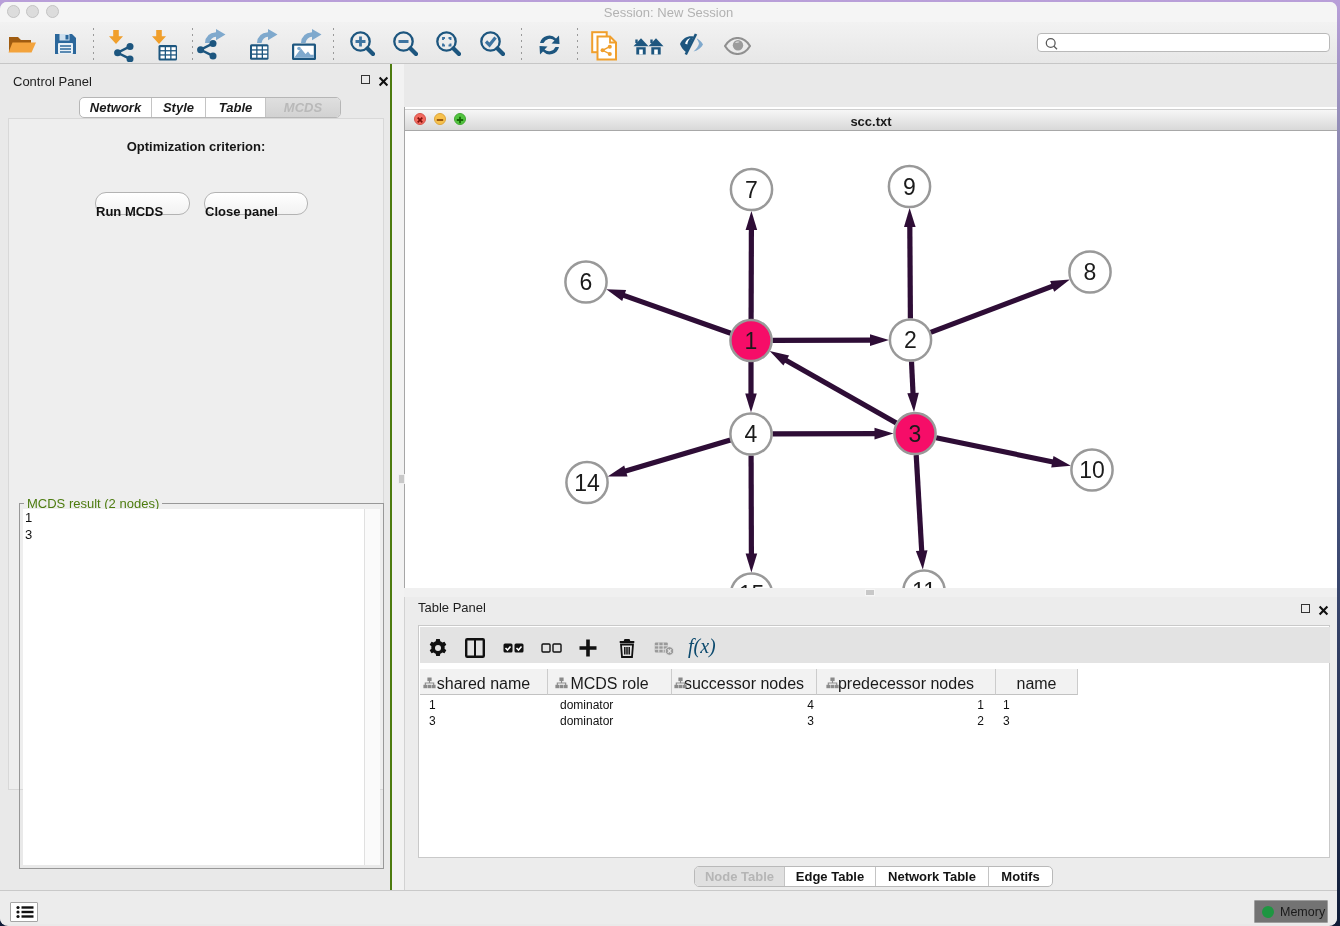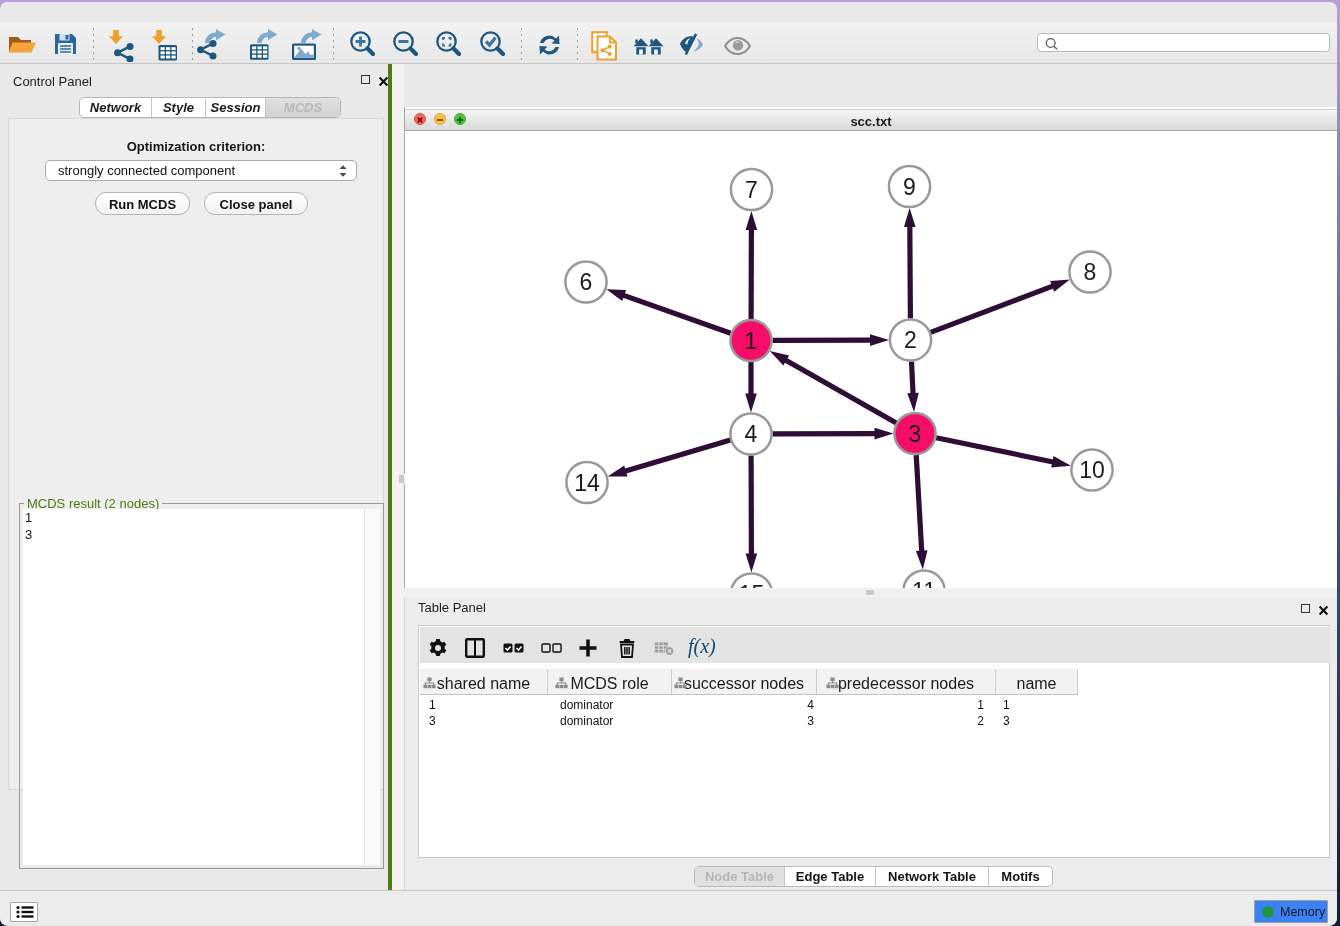--- a/index.html
+++ b/index.html
@@ -5,31 +5,31 @@
 html,body { width:1340px; height:926px; overflow:hidden; }
 body { font-family:"Liberation Sans",sans-serif; background:linear-gradient(180deg,#b99fd9 0%,#8f8bb4 15%,#43507a 55%,#101c38 100%); position:relative; }
 #win { position:absolute; left:0; top:2px; width:1337px; height:924px; background:#e9e9e9; border-radius:7px 7px 8px 8px; overflow:hidden; }
 #titlebar { position:absolute; left:0; top:0; width:100%; height:20px; background:#f5f5f5; }
 .tl { position:absolute; top:3px; width:13px; height:13px; border-radius:50%; background:#dcdcdc; border:1px solid #c3c3c3; }
 #ttext { position:absolute; top:3px; width:100%; text-align:center; font-size:13px; color:#b2b2b2; }
 #toolbar { position:absolute; left:0; top:20px; width:100%; height:42px; background:linear-gradient(#f2f2f2,#e7e7e7); border-bottom:1px solid #c6c6c6; }
 .vsep { position:absolute; top:6px; height:32px; width:1px; background-image:linear-gradient(#9a9a9a 34%, rgba(0,0,0,0) 0%); background-size:1px 6px; }
 #search { position:absolute; left:1037px; top:11px; width:293px; height:19px; background:#fff; border:1px solid #b9b9b9; border-radius:4px; }
 
-#cpanel { position:absolute; left:0; top:62px; width:392px; height:826px; background:#e9e9e9; border-right:4px solid #4d7c0f; }
+#cpanel { position:absolute; left:0; top:62px; width:392px; height:826px; background:#e9e9e9; border-right:2px solid #4d7c0f; }
 #cphead { position:absolute; left:13px; top:10px; font-size:13px; color:#1e1e1e; }
 .sqbtn { position:absolute; top:11px; width:9px; height:9px; border:1.6px solid #333; }
 .xbtn { position:absolute; top:9px; width:11px; height:11px; }
 #tabs { position:absolute; left:79px; top:33px; height:21px; display:flex; border:1px solid #b6b6b6; border-radius:5px; overflow:hidden; background:#fff;font-style:italic; }
 .tab { font-size:13px; font-weight:bold; color:#1a1a1a; padding:2px 0 0 0; text-align:center; border-left:1px solid #c4c4c4; }
 .tab:first-child { border-left:none; }
 #cpane { position:absolute; left:8px; top:54px; width:376px; height:672px; background:#eeeeee; border:1px solid #d8d8d8; }
 #optlabel { position:absolute; left:0; top:20px; width:100%; text-align:center; font-size:13px; font-weight:bold; color:#161616; }
 #combo { position:absolute; left:36px; top:41px; width:312px; height:21px; background:#fff; border:1px solid #ababab; border-radius:5px; font-size:13px; color:#111; padding:2px 0 0 12px; }
-.btn { position:absolute; top:73px; height:23px; background:linear-gradient(#ffffff,#f2f2f2); border:1px solid #b3b3b3; border-radius:11px; font-size:13px; font-weight:bold; color:#111; text-align:center; padding-top:4px; }
+.btn { position:absolute; top:73px; height:23px; background:linear-gradient(#ffffff,#f2f2f2); border:1px solid #b3b3b3; border-radius:11px; font-size:13px; font-weight:bold; color:#111; text-align:left; padding-top:11px; }
 #groupbox { position:absolute; left:10px; top:384px; width:365px; height:366px; border:1px solid #989898; }
 #grouplabel { position:absolute; left:4px; top:-8px; background:#eeeeee; font-size:13px; color:#4d7c0f; padding:0 3px; }
 #mcdsarea { position:absolute; left:3px; top:5px; right:3px; bottom:3px; background:#fff; font-size:13px; color:#111; padding:1px 0 0 2px; line-height:16.5px; }
 #mcdssb { position:absolute; right:0; top:0; width:16px; height:100%; background:#fafafa; border-left:1px solid #e0e0e0; }
 
 #netwin { position:absolute; left:404px; top:62px; width:933px; height:524px; background:#fff; border-left:1px solid #a6a6a6;margin-top:43px; }
 #nettitle { position:absolute; left:0; top:2px; width:100%; height:22px; background:linear-gradient(#f6f6f6,#d8d8d8); border-top:1px solid #cfcfcf; border-bottom:1px solid #a8a8a8; }
 .tl2 { position:absolute; top:3px; width:12px; height:12px; border-radius:50%; }
 #nettext { position:absolute; top:4px; width:100%; text-align:center; font-size:13px; font-weight:bold; color:#1a1a1a; }
 
@@ -38,24 +38,30 @@
 #tpwhite { position:absolute; left:13px; top:28px; width:912px; height:233px; background:#fff; border:1px solid #c9c9c9; }
 #tptools { position:absolute; left:1px; top:1px; width:910px; height:36px; background:#e3e3e3; }
 #thead { position:absolute; left:1px; top:43px; width:910px; height:26px; }
 .hcell { position:absolute; top:0; height:26px; background:#f2f2f2; border-right:1px solid #cccccc; border-bottom:1px solid #c2c2c2; font-size:16px; color:#1a1a1a; text-align:center; padding-top:6px; }
 .cell { position:absolute; font-size:12px; color:#111; }
 #btabs { position:absolute; left:289px; top:269px; height:21px; display:flex; border:1px solid #b9b9b9; border-radius:5px; overflow:hidden; background:#fff; }
 .btab { font-size:13px; font-weight:bold; color:#131313; padding:2px 0 0 0; text-align:center; border-left:1px solid #c4c4c4; }
 .btab:first-child { border-left:none; }
 #statusbar { position:absolute; left:0; top:888px; width:100%; height:34px; background:#ececec; border-top:1px solid #c9c9c9; }
 #listbtn { position:absolute; left:10px; top:11px; width:28px; height:20px; border:1px solid #a5a5a5; border-radius:1px; background:#fff; }
-#membtn { position:absolute; right:9px; top:9px; width:74px; height:23px; background:#3b82f6; border:1px solid #9e9e9e; border-radius:1px; font-size:12.5px; color:#1a1a1a; padding:4px 0 0 25px;margin-left:43px; }
+#membtn { position:absolute; right:9px; top:9px; width:74px; height:23px; background:#737373; border:1px solid #9e9e9e; border-radius:1px; font-size:12.5px; color:#1a1a1a; padding:4px 0 0 25px;margin-left:43px; }
 </style></head>
 <body>
 <div id="win">
+  <div id="titlebar">
+    <div class="tl" style="left:7px"></div>
+      <div class="tl" style="left:26px"></div>
+      <div class="tl" style="left:46px"></div>
+    <div id="ttext">Session: New Session</div>
+  </div>
   <div id="toolbar">
     <div class="vsep" style="left:93px"></div>
       <div class="vsep" style="left:192px"></div>
       <div class="vsep" style="left:333px"></div>
       <div class="vsep" style="left:521px"></div>
       <div class="vsep" style="left:577px"></div>
     <svg style="position:absolute;left:8px;top:12px" width="29" height="21" viewBox="0 0 29 21">
         <path d="M1 3 L10 3 L13 6 L23 6 L23 18 L1 18 Z" fill="#a05c10"></path>
         <path d="M4.5 8.5 L28 8.5 L23.5 18.5 L0.5 18.5 Z" fill="#f3a33c"></path>
       </svg>
@@ -197,31 +203,25 @@
 
   <div id="cpanel">
     <div id="cphead">Control Panel</div>
     <div class="sqbtn" style="left:361px"></div>
     <div class="xbtn" style="left:378px"><svg width="11" height="11" viewBox="0 0 11 11">
           <path d="M1.6 1.6 L9.4 9.4 M9.4 1.6 L1.6 9.4" stroke="#111" stroke-width="2.1"></path>
         </svg></div>
     <div id="tabs">
       <div class="tab" style="width:71px">Network</div>
       <div class="tab" style="width:54px">Style</div>
-      <div class="tab" style="width:60px">Session</div>
+      <div class="tab" style="width:60px">Table</div>
       <div class="tab" style="width:75px;background:linear-gradient(#dfdfdf,#d2d2d2);color:#b9b9b9">MCDS</div>
     </div>
     <div id="cpane">
       <div id="optlabel">Optimization criterion:</div>
-      <div id="combo">strongly connected component
-        <svg width="10" height="14" viewBox="0 0 10 14" style="position:absolute;right:8px;top:3px">
-            <path d="M1.5 5 L5 1.2 L8.5 5 Z" fill="#484848"></path>
-            <path d="M1.5 9 L5 12.8 L8.5 9 Z" fill="#484848"></path>
-          </svg>
-      </div>
       <div class="btn" style="left:86px;width:95px">Run MCDS</div>
       <div class="btn" style="left:195px;width:104px">Close panel</div>
       <div id="groupbox">
         <div id="grouplabel">MCDS result (2 nodes)</div>
         <div id="mcdsarea">1<br>3<div id="mcdssb"></div></div>
       </div>
     </div>
   </div>
 
   <div id="netwin">

